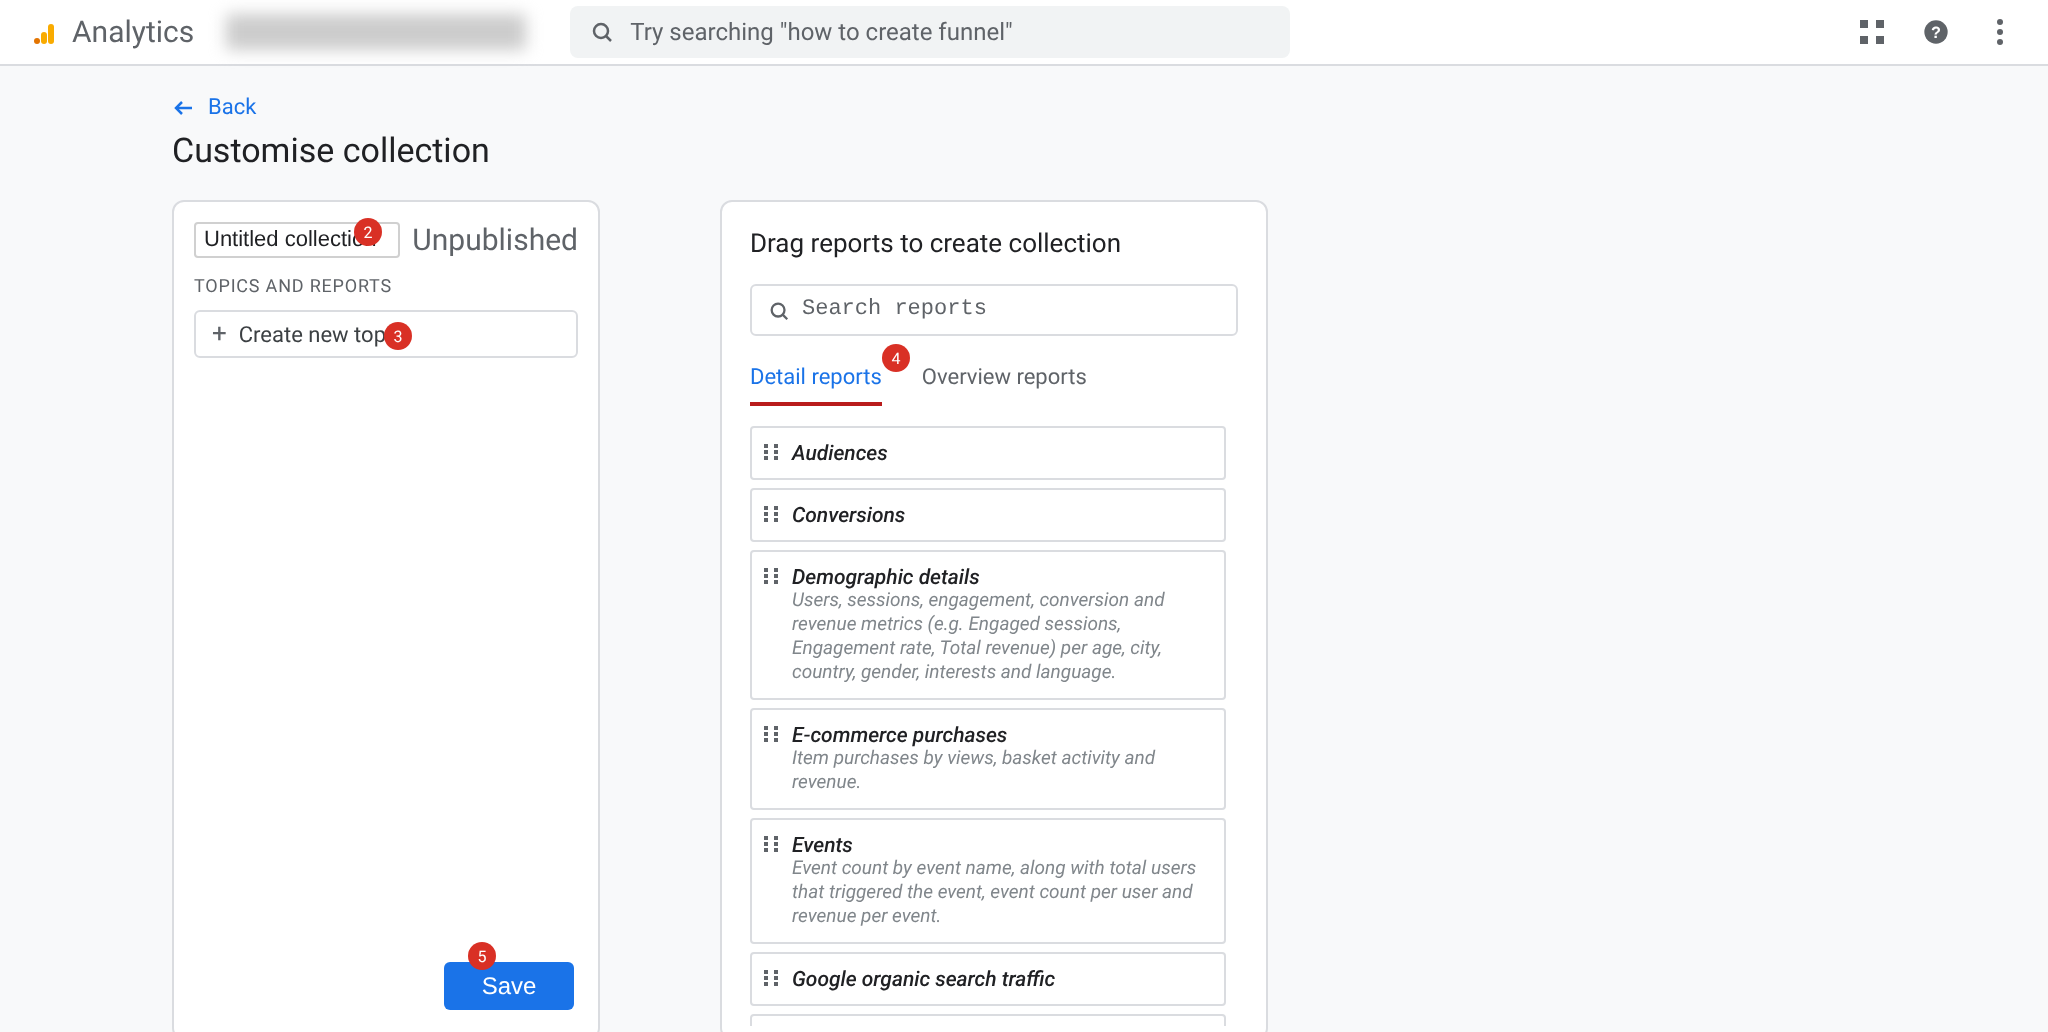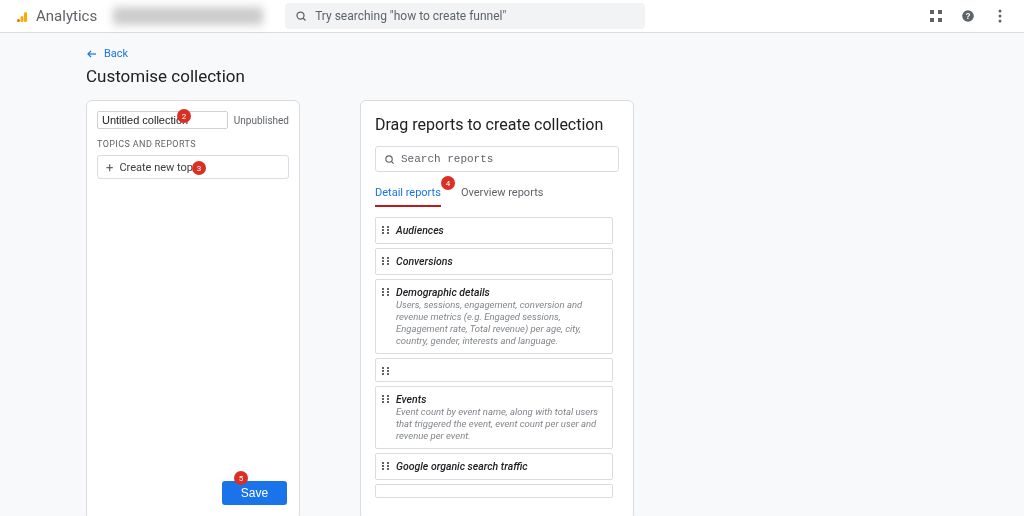--- a/index.html
+++ b/index.html
@@ -13,27 +13,27 @@
 .hdr-right{margin-left:auto;display:flex;align-items:center;gap:16px;}
 .hdr-icon{width:16px;height:16px;display:flex;align-items:center;justify-content:center;color:#5f6368;cursor:pointer;}
 .page{padding:14px 0 0 86px;}
 .back-link{display:flex;align-items:center;gap:6px;color:#1a73e8;font-size:11px;margin-bottom:6px;cursor:pointer;}
 .back-link svg{width:12px;height:12px;}
 .title{font-size:17px;font-weight:400;color:#202124;margin-bottom:14px;}
 .cards{display:flex;gap:60px;align-items:flex-start;}
 .card-left{width:214px;background:#fff;border-radius:6px;border:1px solid #dadce0;display:flex;flex-direction:column;height:420px;position:relative;padding-bottom:46px;}
 .col-name-row{display:flex;align-items:center;padding:10px 10px 10px 10px;gap:6px;}
 .col-name-input{flex:1 1 152px;border:1px solid #d0d0d0;border-radius:2px;height:18px;font-size:11px;padding:0 4px;color:#202124;outline:none;width:0;}
-.unpub{font-size:10px;color:#5f6368;}
+.unpub{font-size:15px;color:#5f6368;}
 .sect-label{font-size:9px;letter-spacing:.4px;color:#5f6368;text-transform:uppercase;padding:0 10px 6px;}
 .new-topic{margin:0 10px 10px;border:1px solid #dadce0;border-radius:3px;height:24px;display:flex;align-items:center;gap:6px;padding:0 8px;font-size:11px;color:#3c4043;cursor:pointer;}
 .plus{font-size:13px;line-height:1;color:#5f6368;}
 .save-btn{position:absolute;right:12px;bottom:14px;background:#1a73e8;color:#fff;border:none;border-radius:3px;height:24px;width:65px;font-size:12px;cursor:pointer;}
 .card-right{width:274px;background:#fff;border-radius:6px;border:1px solid #dadce0;padding:14px 14px 0;height:420px;overflow:hidden;}
-.cr-title{font-size:16px;color:#202124;margin-bottom:12px;}
+.cr-title{font-size:13px;color:#202124;margin-bottom:12px;}
 .search-reports{border:1px solid #dadce0;border-radius:3px;height:26px;display:flex;align-items:center;padding:0 8px;gap:6px;font-size:11px;color:#5f6368;font-family:Liberation Mono, monospace;}
 .tabs{display:flex;gap:20px;margin:14px 0 10px;font-size:11px;}
 .tab{color:#5f6368;padding-bottom:6px;cursor:pointer;}
 .tab.active{color:#1a73e8;border-bottom:2px solid #b91c1c;}
 .rep-list{display:flex;flex-direction:column;gap:4px;overflow-y:auto;max-height:300px;padding-right:6px;}
 .rep-list::-webkit-scrollbar{width:6px;}
 .rep-list::-webkit-scrollbar-thumb{background:#9aa0a6;border-radius:3px;}
 .rep-list::-webkit-scrollbar-track{background:#e8eaed;}
 .rep{border:1px solid #dadce0;border-radius:2px;padding:6px 8px 6px 6px;display:flex;gap:6px;align-items:flex-start;line-height:1.25;cursor:grab;font-style:italic;}
 .drag-handle{flex:none;width:8px;margin-top:2px;display:grid;grid-template-columns:repeat(2,2px);gap:1px 3px;}
@@ -176,20 +176,24 @@
           </div>
           <div class="rep">
             <div class="drag-handle">
               <div class="dot"></div>
               <div class="dot"></div>
               <div class="dot"></div>
               <div class="dot"></div>
               <div class="dot"></div>
               <div class="dot"></div>
             </div>
+            <div class="rep-body">
+              <div class="rep-name">E-commerce purchases</div>
+              <div class="rep-desc">Item purchases by views, basket activity and revenue.</div>
+            </div>
           </div>
           <div class="rep">
             <div class="drag-handle">
               <div class="dot"></div>
               <div class="dot"></div>
               <div class="dot"></div>
               <div class="dot"></div>
               <div class="dot"></div>
               <div class="dot"></div>
             </div>

